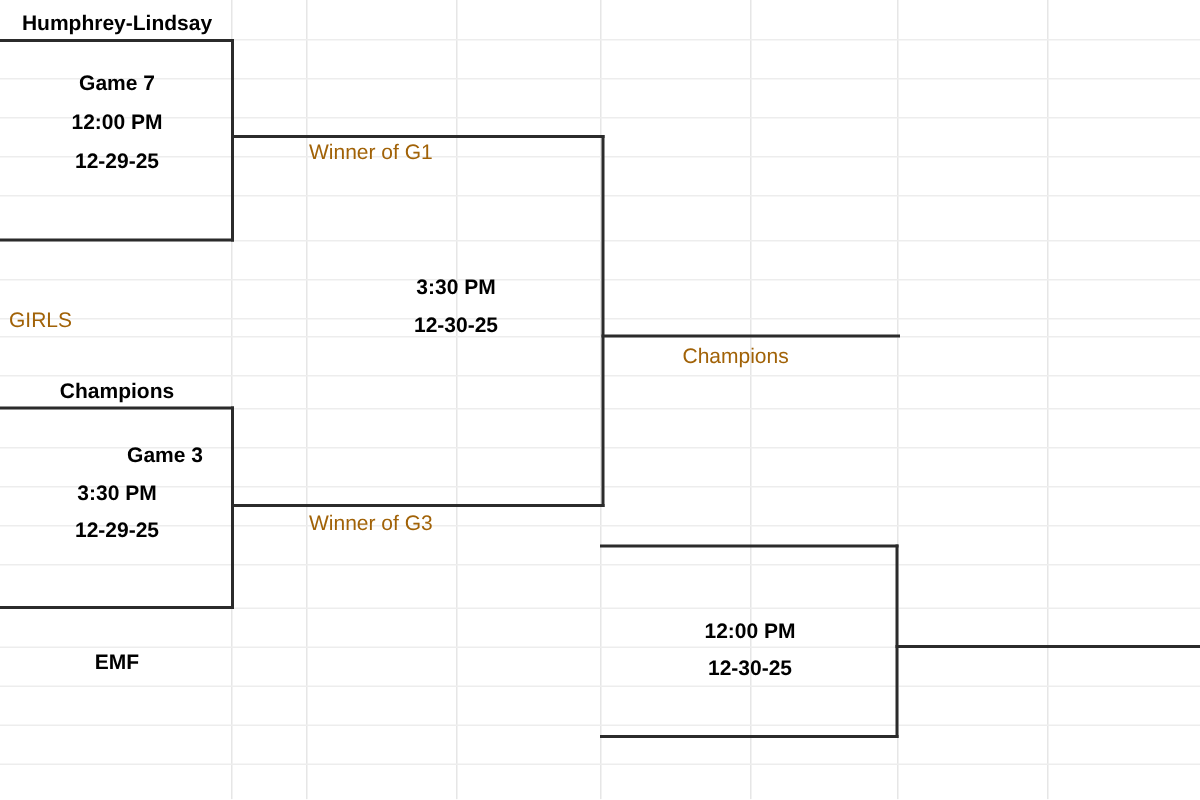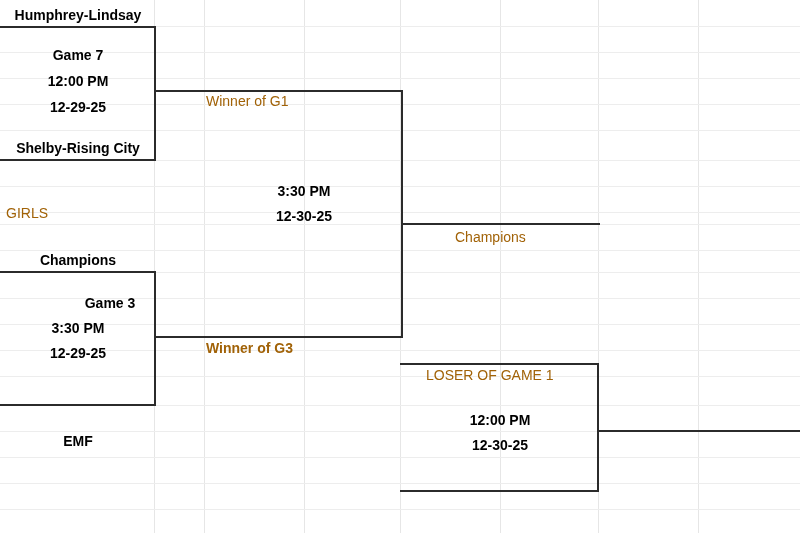--- a/index.html
+++ b/index.html
@@ -100,51 +100,49 @@
   <div class="grid-h" style="top:509px;"></div>
 
   <div class="bl-h" style="left:0px;   top:26px;  width:156px;"></div>
   <div class="bl-h" style="left:0px;   top:159px; width:156px;"></div>
   <div class="bl-v" style="left:154px; top:26px;  height:135px;"></div>
 
   <div class="lbl lbl-bold center" style="left:78px; top:8px;">Humphrey-Lindsay</div>
   <div class="lbl lbl-bold center" style="left:78px; top:48px;">Game 7</div>
   <div class="lbl lbl-bold center" style="left:78px; top:74px;">12:00 PM</div>
   <div class="lbl lbl-bold center" style="left:78px; top:100px;">12-29-25</div>
-  <div class="lbl lbl-bold center" style="left:78px; top:141px;">Shelby-Rising City</div>
 
   <div class="lbl lbl-plain" style="left:6px; top:206px;">GIRLS</div>
 
   <div class="bl-h" style="left:0px;   top:271px; width:156px;"></div>
   <div class="bl-h" style="left:0px;   top:404px; width:156px;"></div>
   <div class="bl-v" style="left:154px; top:271px; height:135px;"></div>
 
   <div class="lbl lbl-bold center" style="left:78px; top:253px;">Champions</div>
   <div class="lbl lbl-bold center" style="left:78px; top:296px;margin-left:32px;">Game 3</div>
   <div class="lbl lbl-bold center" style="left:78px; top:321px;">3:30 PM</div>
   <div class="lbl lbl-bold center" style="left:78px; top:346px;">12-29-25</div>
   <div class="lbl lbl-bold center" style="left:78px; top:388px;margin-top:46px;">EMF</div>
 
   <div class="bl-h" style="left:154px; top:90px;  width:249px;"></div>
   <div class="bl-h" style="left:154px; top:336px; width:249px;"></div>
   <div class="bl-v" style="left:401px; top:90px;  height:248px;"></div>
 
   <div class="lbl lbl-plain" style="left:206px; top:94px;">Winner of G1</div>
-  <div class="lbl lbl-plain" style="left:206px; top:341px;font-weight:bold;">Winner of G3</div>
+  <div class="lbl lbl-plain" style="left:206px; top:341px;">Winner of G3</div>
 
   <div class="lbl lbl-bold center" style="left:304px; top:184px;">3:30 PM</div>
   <div class="lbl lbl-bold center" style="left:304px; top:209px;">12-30-25</div>
 
   <div class="bl-h" style="left:401px; top:223px; width:199px;"></div>
   <div class="lbl lbl-plain" style="left:455px; top:230px;">Champions</div>
 
   <div class="bl-h" style="left:400px; top:363px; width:199px;"></div>
   <div class="bl-h" style="left:400px; top:490px; width:199px;"></div>
   <div class="bl-v" style="left:597px; top:363px; height:129px;"></div>
 
-  <div class="lbl lbl-plain" style="left:426px; top:368px;">LOSER OF GAME 1</div>
 
   <div class="lbl lbl-bold center" style="left:500px; top:413px;">12:00 PM</div>
   <div class="lbl lbl-bold center" style="left:500px; top:438px;">12-30-25</div>
 
   <div class="bl-h" style="left:597px; top:430px; width:203px;"></div>
 
 </div>
 
 </body></html>

